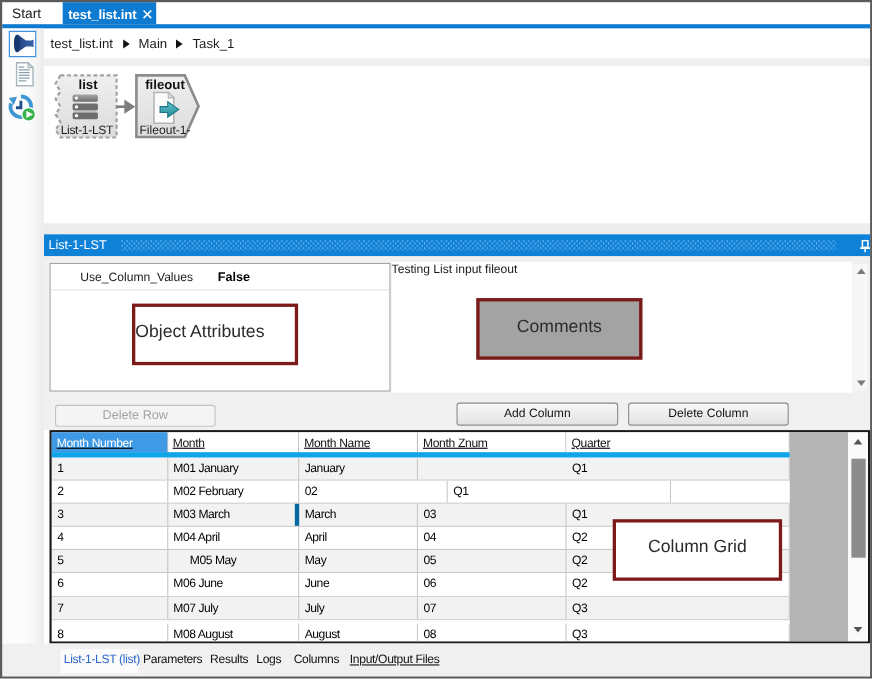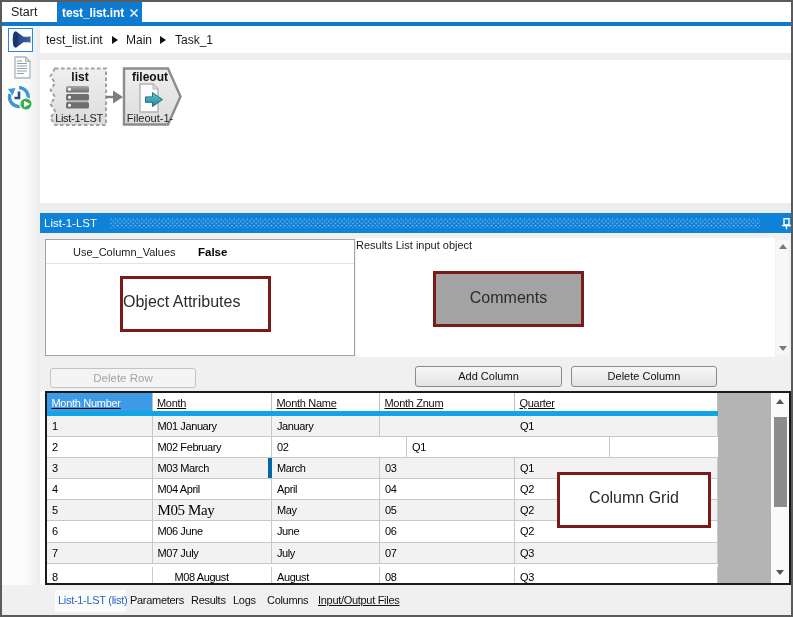--- a/index.html
+++ b/index.html
@@ -125,21 +125,21 @@
     <svg class="abs" style="left:741px;top:4.5px;" width="11" height="12" viewBox="0 0 11 12">
       <rect x="3" y="0.7" width="5" height="6.2" fill="none" stroke="#fff" stroke-width="1.4"></rect>
       <path d="M1,7.6 L10,7.6" stroke="#fff" stroke-width="1.5"></path>
       <path d="M5.5,7.6 L5.5,11.3" stroke="#fff" stroke-width="1.4"></path>
     </svg>
   </div>
 
   <div class="abs" style="left:40px;top:233px;width:751px;height:158px;background:#f0f0f0;"></div>
 
   <div class="abs" style="left:356px;top:238px;width:419px;height:119px;background:#fff;"></div>
-  <div class="abs" style="left:356px;top:239px;font-size:11px;color:#1a1a1a;">Results List input object</div>
+  <div class="abs" style="left:356px;top:239px;font-size:11px;color:#1a1a1a;">Testing List input fileout</div>
 
   <div class="abs" style="left:45px;top:239px;width:310px;height:117px;background:#fff;border:1px solid #a3a3a3;">
     <div class="abs" style="left:0;top:23px;width:308px;height:1px;background:#e3e3e3;"></div>
     <div class="abs" style="left:27px;top:6px;font-size:11px;color:#1a1a1a;">Use_Column_Values</div>
     <div class="abs" style="left:152px;top:6px;font-size:11.5px;font-weight:bold;color:#000;">False</div>
   </div>
 
   <div class="abs" style="left:120px;top:276px;width:151px;height:56px;background:#fff;border:3px solid #7c1a1a;">
     <div style="width:100%;text-align:left;margin-top:14px;font-size:16px;color:#2b2b2b;">Object Attributes</div>
   </div>
@@ -190,42 +190,42 @@
         </div>
         <div style="display:flex;height:21.2px;border-bottom:1px solid #c8c8c8;background:#ffffff;">
           <div style="width:105.5px;border-right:1px solid #c8c8c8;font-size:11px;letter-spacing:-0.4px;line-height:21.5px;padding-left:5px;overflow:hidden;white-space:nowrap;box-sizing:border-box;">4</div>
           <div style="width:119.5px;border-right:1px solid #c8c8c8;font-size:11px;letter-spacing:-0.4px;line-height:21.5px;padding-left:5px;overflow:hidden;white-space:nowrap;box-sizing:border-box;">M04 April</div>
           <div style="width:108px;border-right:1px solid #c8c8c8;font-size:11px;letter-spacing:-0.4px;line-height:21.5px;padding-left:5px;overflow:hidden;white-space:nowrap;box-sizing:border-box;">April</div>
           <div style="width:135px;border-right:1px solid #c8c8c8;font-size:11px;letter-spacing:-0.4px;line-height:21.5px;padding-left:5px;overflow:hidden;white-space:nowrap;box-sizing:border-box;">04</div>
           <div style="width:202.5px;border-right:1px solid #c8c8c8;font-size:11px;letter-spacing:-0.4px;line-height:21.5px;padding-left:5px;overflow:hidden;white-space:nowrap;box-sizing:border-box;">Q2</div>
         </div>
         <div style="display:flex;height:21.2px;border-bottom:1px solid #c8c8c8;background:#f2f2f2;">
           <div style="width:105.5px;border-right:1px solid #c8c8c8;font-size:11px;letter-spacing:-0.4px;line-height:21.5px;padding-left:5px;overflow:hidden;white-space:nowrap;box-sizing:border-box;">5</div>
-          <div style="width:119.5px;border-right:1px solid #c8c8c8;font-size:15px;letter-spacing:-0.4px;line-height:21.5px;padding-left:5px;overflow:hidden;white-space:nowrap;box-sizing:border-box;font-family:Liberation Serif, serif;">M05 May</div>
+          <div style="width:119.5px;border-right:1px solid #c8c8c8;font-size:11px;letter-spacing:-0.4px;line-height:21.5px;padding-left:20px;overflow:hidden;white-space:nowrap;box-sizing:border-box;">M05 May</div>
           <div style="width:108px;border-right:1px solid #c8c8c8;font-size:11px;letter-spacing:-0.4px;line-height:21.5px;padding-left:5px;overflow:hidden;white-space:nowrap;box-sizing:border-box;">May</div>
           <div style="width:135px;border-right:1px solid #c8c8c8;font-size:11px;letter-spacing:-0.4px;line-height:21.5px;padding-left:5px;overflow:hidden;white-space:nowrap;box-sizing:border-box;">05</div>
           <div style="width:202.5px;border-right:1px solid #c8c8c8;font-size:11px;letter-spacing:-0.4px;line-height:21.5px;padding-left:5px;overflow:hidden;white-space:nowrap;box-sizing:border-box;">Q2</div>
         </div>
         <div style="display:flex;height:21.2px;border-bottom:1px solid #c8c8c8;background:#ffffff;">
           <div style="width:105.5px;border-right:1px solid #c8c8c8;font-size:11px;letter-spacing:-0.4px;line-height:21.5px;padding-left:5px;overflow:hidden;white-space:nowrap;box-sizing:border-box;">6</div>
           <div style="width:119.5px;border-right:1px solid #c8c8c8;font-size:11px;letter-spacing:-0.4px;line-height:21.5px;padding-left:5px;overflow:hidden;white-space:nowrap;box-sizing:border-box;">M06 June</div>
           <div style="width:108px;border-right:1px solid #c8c8c8;font-size:11px;letter-spacing:-0.4px;line-height:21.5px;padding-left:5px;overflow:hidden;white-space:nowrap;box-sizing:border-box;">June</div>
           <div style="width:135px;border-right:1px solid #c8c8c8;font-size:11px;letter-spacing:-0.4px;line-height:21.5px;padding-left:5px;overflow:hidden;white-space:nowrap;box-sizing:border-box;">06</div>
           <div style="width:202.5px;border-right:1px solid #c8c8c8;font-size:11px;letter-spacing:-0.4px;line-height:21.5px;padding-left:5px;overflow:hidden;white-space:nowrap;box-sizing:border-box;">Q2</div>
         </div>
         <div style="display:flex;height:21.2px;border-bottom:1px solid #c8c8c8;background:#f2f2f2;">
           <div style="width:105.5px;border-right:1px solid #c8c8c8;font-size:11px;letter-spacing:-0.4px;line-height:21.5px;padding-left:5px;overflow:hidden;white-space:nowrap;box-sizing:border-box;">7</div>
           <div style="width:119.5px;border-right:1px solid #c8c8c8;font-size:11px;letter-spacing:-0.4px;line-height:21.5px;padding-left:5px;overflow:hidden;white-space:nowrap;box-sizing:border-box;">M07 July</div>
           <div style="width:108px;border-right:1px solid #c8c8c8;font-size:11px;letter-spacing:-0.4px;line-height:21.5px;padding-left:5px;overflow:hidden;white-space:nowrap;box-sizing:border-box;">July</div>
           <div style="width:135px;border-right:1px solid #c8c8c8;font-size:11px;letter-spacing:-0.4px;line-height:21.5px;padding-left:5px;overflow:hidden;white-space:nowrap;box-sizing:border-box;">07</div>
           <div style="width:202.5px;border-right:1px solid #c8c8c8;font-size:11px;letter-spacing:-0.4px;line-height:21.5px;padding-left:5px;overflow:hidden;white-space:nowrap;box-sizing:border-box;">Q3</div>
         </div>
         <div style="display:flex;height:21.2px;border-bottom:1px solid #c8c8c8;background:#ffffff;padding-top:3px;">
           <div style="width:105.5px;border-right:1px solid #c8c8c8;font-size:11px;letter-spacing:-0.4px;line-height:21.5px;padding-left:5px;overflow:hidden;white-space:nowrap;box-sizing:border-box;">8</div>
-          <div style="width:119.5px;border-right:1px solid #c8c8c8;font-size:11px;letter-spacing:-0.4px;line-height:21.5px;padding-left:22px;overflow:hidden;white-space:nowrap;box-sizing:border-box;">M08 August</div>
+          <div style="width:119.5px;border-right:1px solid #c8c8c8;font-size:11px;letter-spacing:-0.4px;line-height:21.5px;padding-left:5px;overflow:hidden;white-space:nowrap;box-sizing:border-box;">M08 August</div>
           <div style="width:108px;border-right:1px solid #c8c8c8;font-size:11px;letter-spacing:-0.4px;line-height:21.5px;padding-left:5px;overflow:hidden;white-space:nowrap;box-sizing:border-box;">August</div>
           <div style="width:135px;border-right:1px solid #c8c8c8;font-size:11px;letter-spacing:-0.4px;line-height:21.5px;padding-left:5px;overflow:hidden;white-space:nowrap;box-sizing:border-box;">08</div>
           <div style="width:202.5px;border-right:1px solid #c8c8c8;font-size:11px;letter-spacing:-0.4px;line-height:21.5px;padding-left:5px;overflow:hidden;white-space:nowrap;box-sizing:border-box;">Q3</div>
         </div>
       </div>
 
     <div class="abs" style="left:670.5px;top:0;width:53.5px;height:190px;background:#b4b4b4;"></div>
 
     <div class="abs" style="left:724px;top:0;width:18px;height:190px;background:#fafafa;">
       <div class="abs" style="left:5px;top:6px;width:0;height:0;border-left:4px solid transparent;border-right:4px solid transparent;border-bottom:5px solid #555;"></div>

